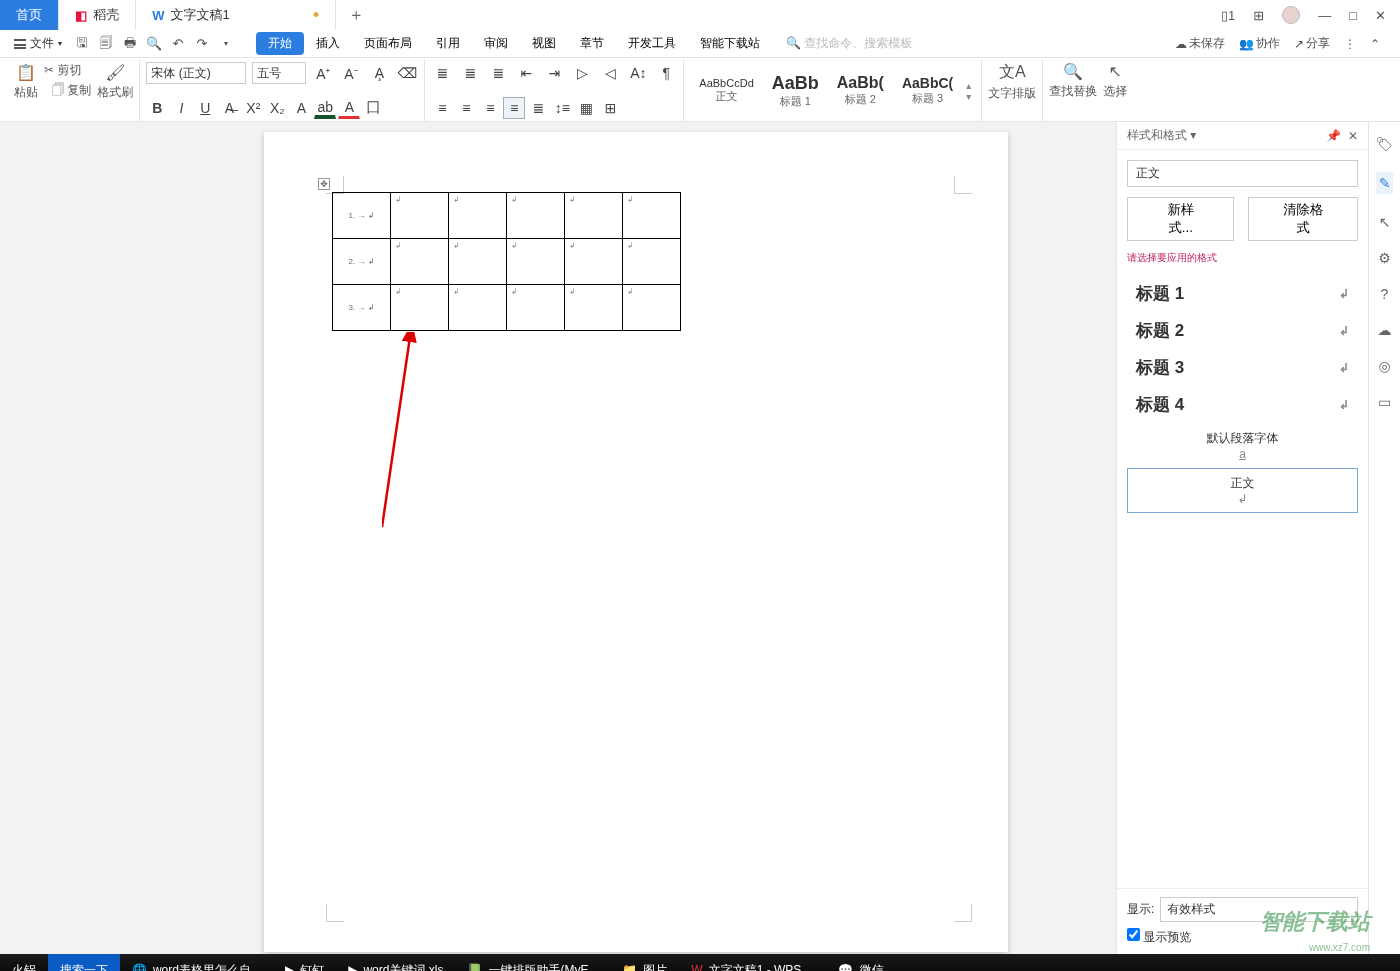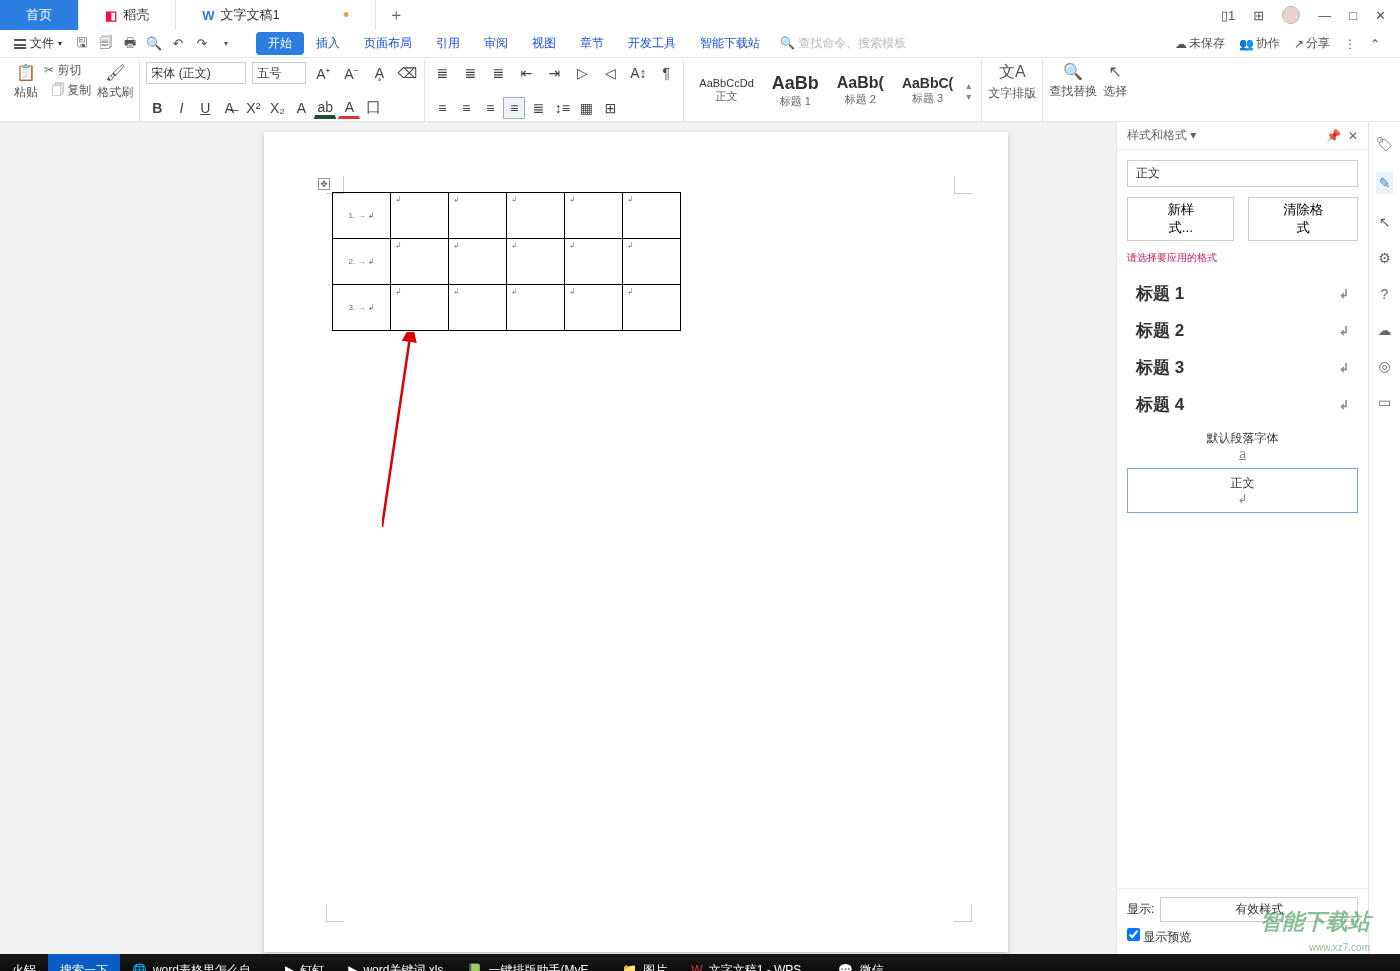--- a/index.html
+++ b/index.html
@@ -1,35 +1,35 @@
 <!DOCTYPE html>
 <html><head>
 <meta charset="utf-8">
 <style>
 *{box-sizing:border-box;margin:0;padding:0;font-family:"Microsoft YaHei",sans-serif;}
 body{background:#fff;font-size:12px;color:#333;overflow:hidden;width:1400px;height:971px;}
 .titlebar{height:30px;background:#fff;display:flex;align-items:stretch;}
-.tab{display:flex;align-items:center;padding:0 26px;gap:6px;font-size:13px;border-right:1px solid #e4e4e4;}
+.tab{display:flex;align-items:center;padding:0 16px;gap:6px;font-size:13px;border-right:1px solid #e4e4e4;}
 .tab.blue{background:#2b7de0;color:#fff;}
 .tab.white{background:#fff;}
 .tab .modified{color:#e9a23b;font-size:18px;}
 .tab-add{padding:0 12px;display:flex;align-items:center;font-size:16px;color:#666;}
 .titlebar-spacer{flex:1;}
 .titlebar-icons{display:flex;align-items:center;gap:18px;padding:0 14px;}
 .titlebar-icons span{font-size:13px;color:#555;}
 .avatar{width:18px;height:18px;border-radius:50%;background:#e9d3d0;border:1px solid #bbb;}
 .menubar{height:28px;display:flex;align-items:center;border-bottom:1px solid #e4e4e4;padding:0 8px;gap:4px;}
 .filemenu{display:flex;align-items:center;gap:4px;padding:0 6px;}
 .ham{display:inline-block;width:12px;height:10px;border-top:2px solid #555;border-bottom:2px solid #555;position:relative;}
 .ham:before{content:"";position:absolute;top:3px;left:0;width:12px;height:2px;background:#555;}
 .qbtn{width:20px;height:20px;display:flex;align-items:center;justify-content:center;font-size:13px;color:#555;}
 .tabs{display:flex;gap:0;}
-.mtab{padding:3px 12px;color:#1d4ed8;}
+.mtab{padding:3px 12px;color:#000000;}
 .mtab.active{background:#2b7de0;color:#fff;border-radius:4px;}
-.searchbox{flex:1;margin-left:4px;color:#bbb;}
+.searchbox{flex:1;margin-left:10px;color:#bbb;}
 .qmag{color:#999;}
 .right-actions{display:flex;align-items:center;gap:14px;padding-right:12px;color:#555;}
 .right-actions span{display:flex;align-items:center;gap:2px;white-space:nowrap;}
 .ribbon{height:64px;display:flex;align-items:stretch;border-bottom:1px solid #e4e4e4;padding:2px 8px 0;}
 .rgroup{display:flex;flex-direction:column;justify-content:space-between;padding:2px 6px;border-right:1px solid #e4e4e4;}
 .rrow{display:flex;align-items:center;gap:6px;}
 .rbtn{display:flex;flex-direction:column;align-items:center;font-size:12px;color:#555;gap:2px;}
 .ico{font-size:16px;color:#555;}
 .row2{display:flex;align-items:center;gap:2px;}
 .fmtbtn{width:22px;height:22px;display:flex;align-items:center;justify-content:center;font-size:14px;color:#444;border:1px solid transparent;}
@@ -58,21 +58,21 @@
 .btnrow{display:flex;gap:14px;}
 .pbtn{border:1px solid #ccc;background:#fff;padding:3px 28px;}
 .ptxt{color:#be185d;font-size:10px;}
 .style-list{display:flex;flex-direction:column;}
 .style-item{padding:6px 8px;font-size:17px;font-weight:bold;display:flex;justify-content:space-between;align-items:center;border:1px solid transparent;}
 .style-item .ret{font-size:12px;color:#888;}
 .style-item.small{font-size:12px;font-weight:normal;flex-direction:column;}
 .style-item.sel{border:1px solid #7aa7d8;}
 .panel-foot{border-top:1px solid #eee;padding:8px 10px;display:flex;flex-direction:column;gap:6px;}
 .panel-foot select,.panel-foot .combo{border:1px solid #ccc;padding:3px 6px;background:#fff;flex:1;}
-.footrow{display:flex;align-items:center;gap:6px;text-align:center;}
+.footrow{display:flex;align-items:center;gap:6px;}
 .taskbar{height:32px;background:linear-gradient(#1a1a1a,#000);display:flex;align-items:center;color:#fff;font-size:12px;}
 .tb-item{padding:0 12px;height:32px;display:flex;align-items:center;gap:6px;}
 .tb-item.srch{background:#0a5bc4;}
 .watermark{position:absolute;right:30px;bottom:34px;font-size:22px;color:rgba(60,150,80,0.6);font-style:italic;font-weight:bold;pointer-events:none;}
 .watermark2{position:absolute;right:30px;bottom:18px;font-size:10px;color:rgba(60,150,80,0.6);pointer-events:none;}
 </style>
 </head>
 <body>
 
 <div class="titlebar">

